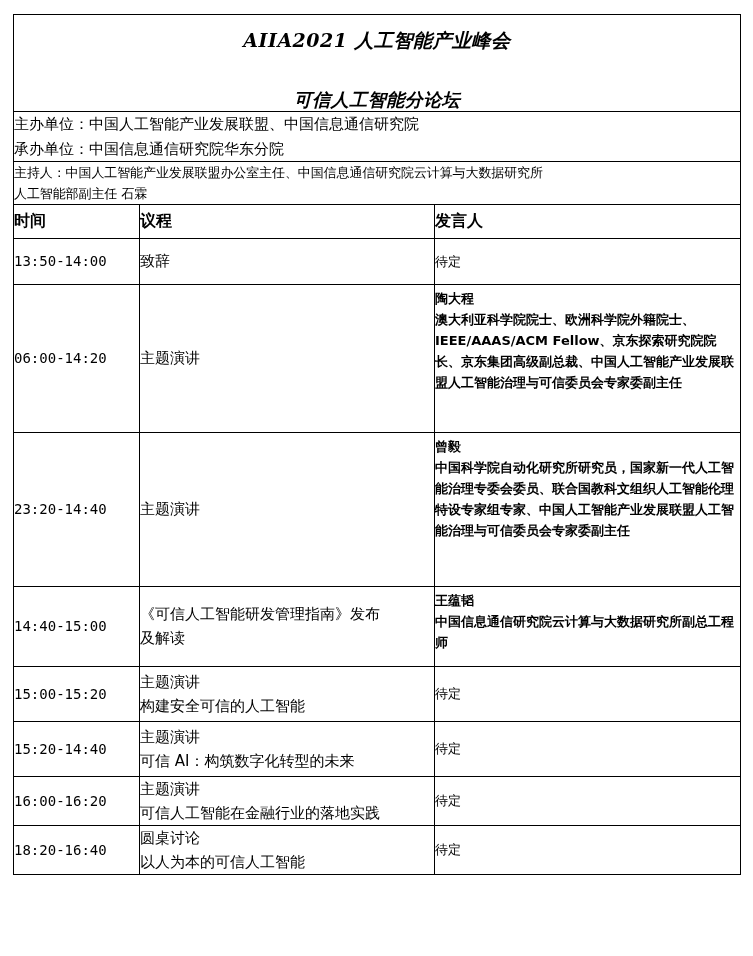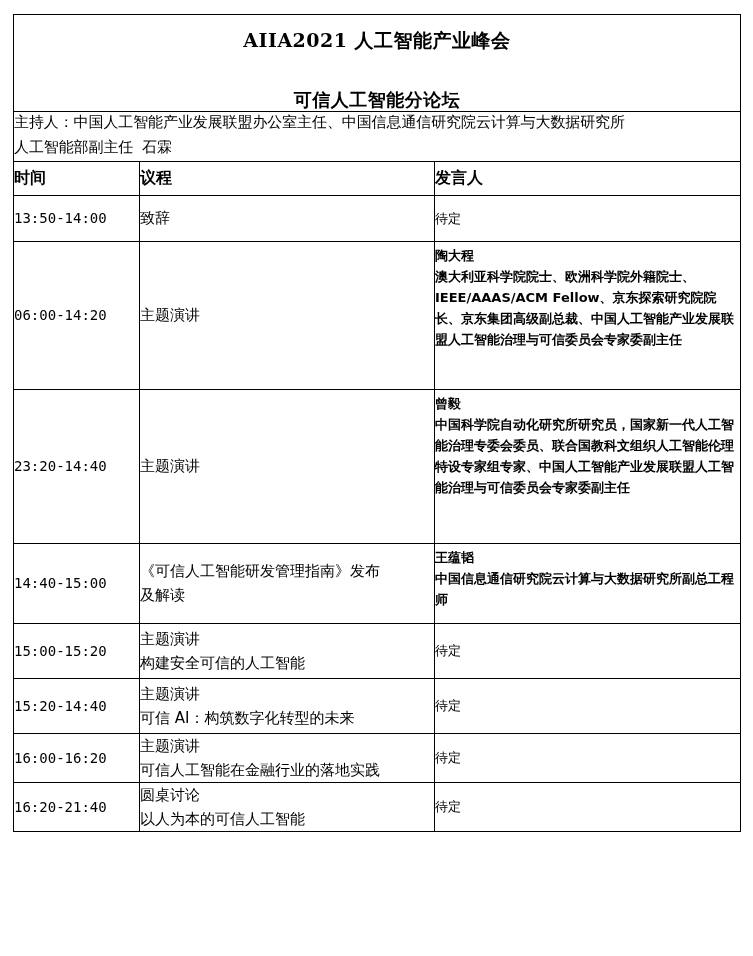--- a/index.html
+++ b/index.html
@@ -38,20 +38,21 @@
   
   col.c-time   { width: 126px; }
   col.c-agenda { width: 295px; }
   col.c-spk    { width: 306px; }
 
   
   td.title-cell {
     height: 91px;
     text-align: center;
     padding: 0;
+    font-style: italic;
   }
   .title-main {
     font-family: "DejaVu Serif", serif;
     font-weight: bold;
     font-size: 19px;
     letter-spacing: 0.5px;
     line-height: 1.25;
     margin-top: 14px;
   }
   .title-sub {
@@ -68,22 +69,21 @@
     padding: 5px 0 6px 5px;
     line-height: 1.62;
     font-size: 15px;
   }
   td.info-cell .info-line {
     white-space: nowrap;
   }
   td.host-cell {
     padding: 5px 0 6px 5px;
     line-height: 1.62;
-    font-size: 15px;
-    font-family: Liberation Mono, monospace;
+    font-size: 13px;
   }
   td.host-cell .host-line {
     letter-spacing: -0.1px;
   }
 
   
   td.col-head {
     height: 33px;
     font-size: 16px;
     font-weight: bold;
@@ -131,20 +131,26 @@
       <col class="c-spk">
     </colgroup>
     <tbody>
       <tr>
         <td class="title-cell" colspan="3">
           <div class="title-main">AIIA2021 人工智能产业峰会</div>
           <div class="title-sub">可信人工智能分论坛</div>
         </td>
       </tr>
       <tr>
+        <td class="info-cell" colspan="3">
+          <div class="info-line">主办单位：中国人工智能产业发展联盟、中国信息通信研究院</div>
+          <div class="info-line">承办单位：中国信息通信研究院华东分院</div>
+        </td>
+      </tr>
+      <tr>
         <td class="host-cell" colspan="3">
           <div class="host-line">主持人：中国人工智能产业发展联盟办公室主任、中国信息通信研究院云计算与大数据研究所</div>
           <div class="host-line">人工智能部副主任  石霖</div>
         </td>
       </tr>
       <tr>
         <td class="col-head">时间</td>
         <td class="col-head">议程</td>
         <td class="col-head">发言人</td>
       </tr>
@@ -221,21 +227,21 @@
         <td class="agenda-cell">
           <span class="ag-line">主题演讲</span>
           <span class="ag-line">可信人工智能在金融行业的落地实践</span>
         </td>
         <td class="speaker-cell">
           <span class="spk-name">待定</span>
         </td>
       </tr>
 
       <tr style="height:45px">
-        <td class="time-cell">16:20-21:40</td>
+        <td class="time-cell">18:20-16:40</td>
         <td class="agenda-cell">
           <span class="ag-line">圆桌讨论</span>
           <span class="ag-line">以人为本的可信人工智能</span>
         </td>
         <td class="speaker-cell">
           <span class="spk-name">待定</span>
         </td>
       </tr>
     </tbody>
   </table>

